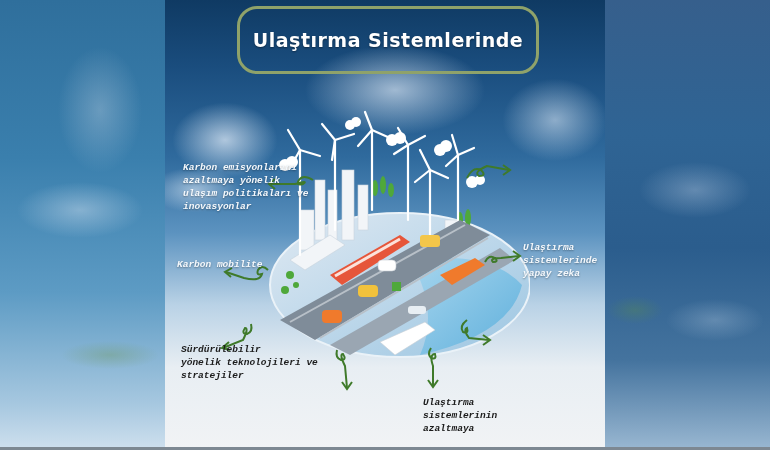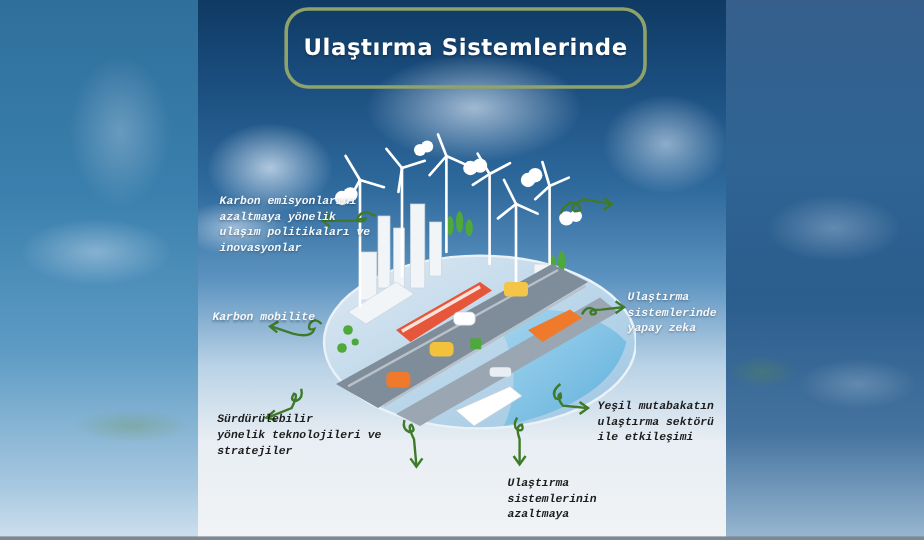--- a/index.html
+++ b/index.html
@@ -213,25 +213,20 @@
   <div class="label light" style="left:358px;top:241px">
     <span>Ulaştırma</span>
     <span>sistemlerinde</span>
     <span>yapay zeka</span>
   </div>
   <div class="label dark" style="left:16px;top:343px">
     <span>Sürdürülebilir</span>
     <span>yönelik teknolojileri ve</span>
     <span>stratejiler</span>
   </div>
-  <div class="label dark" style="left:333px;top:332px">
-    <span>Yeşil mutabakatın</span>
-    <span>ulaştırma sektörü</span>
-    <span>ile etkileşimi</span>
-  </div>
   <div class="label dark" style="left:258px;top:396px">
     <span>Ulaştırma</span>
     <span>sistemlerinin</span>
     <span>azaltmaya</span>
   </div>
 </div>
 
 <div class="bottom-bar"></div>
 
 </body></html>

